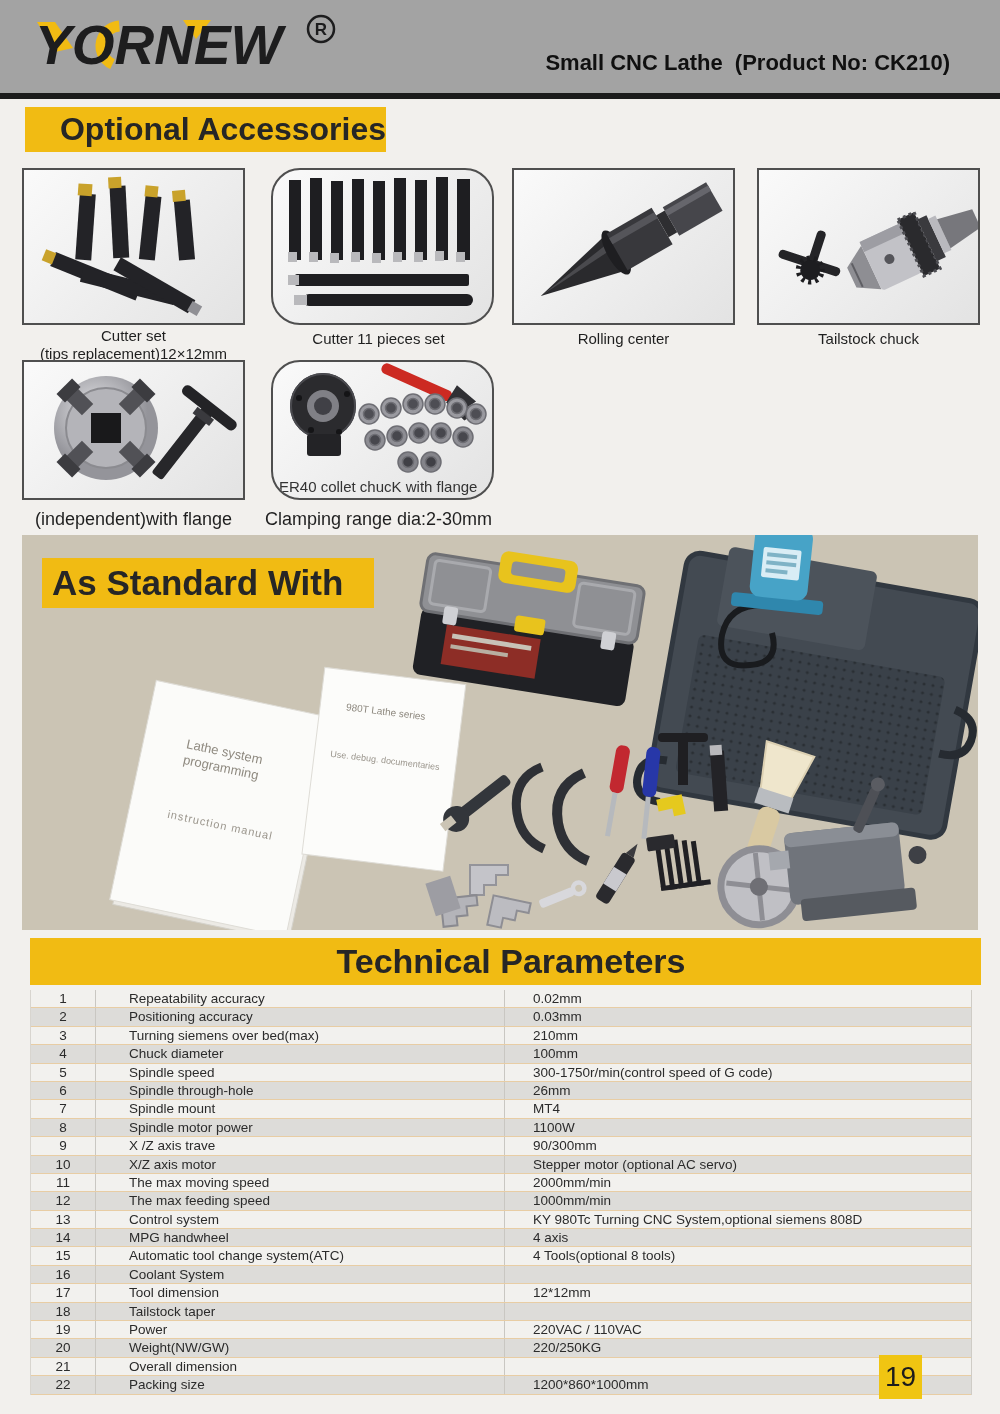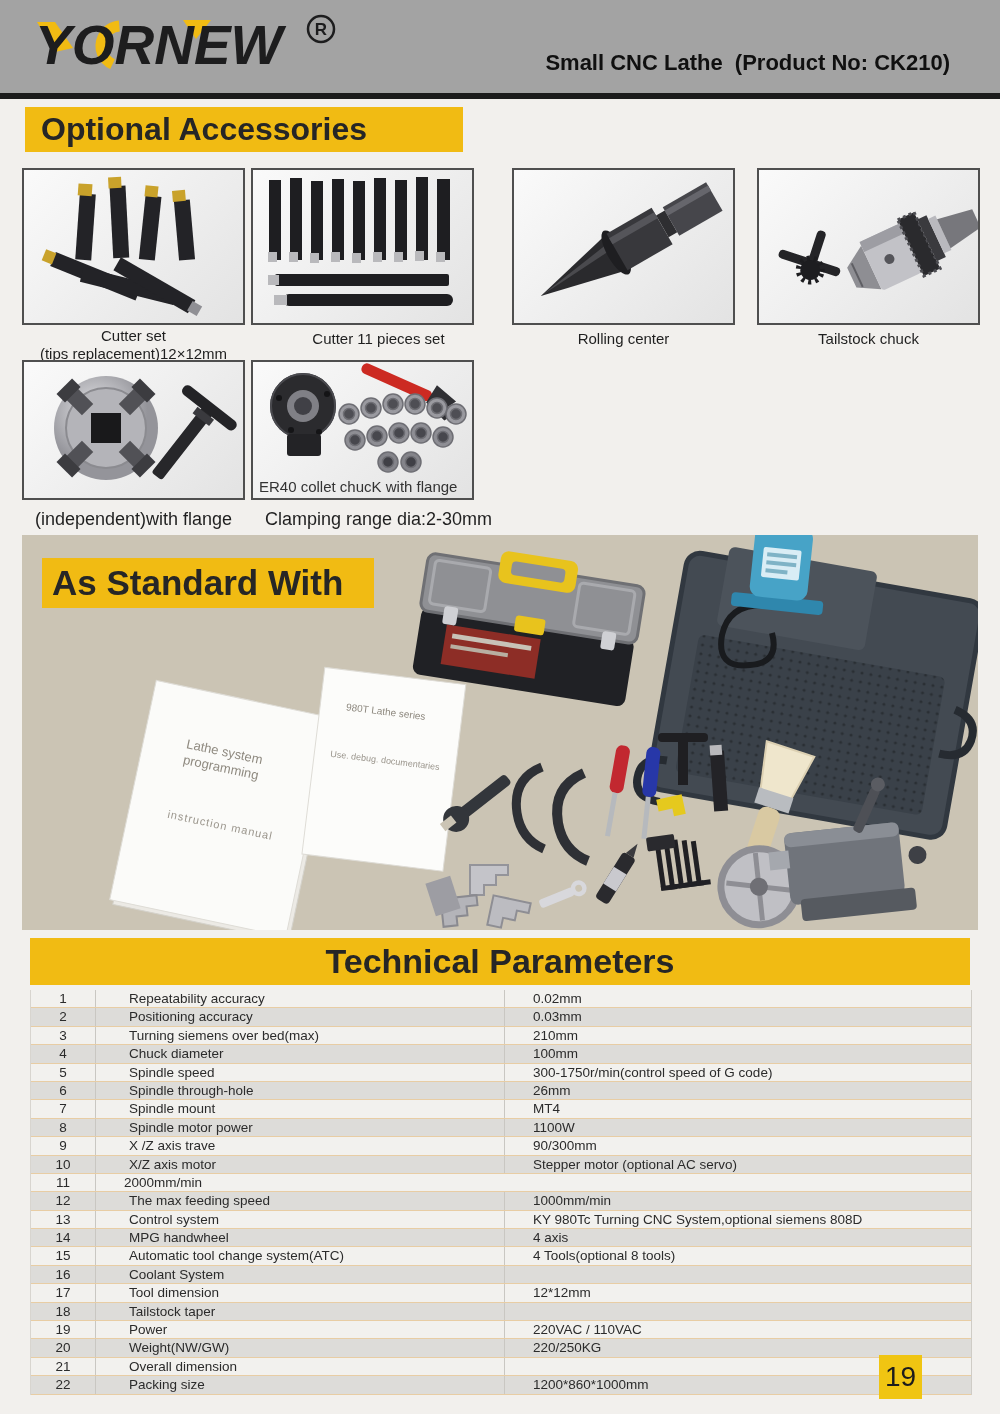--- a/index.html
+++ b/index.html
@@ -7,29 +7,29 @@
   .page{position:relative;width:1000px;height:1414px;background:#a3a3a3;overflow:hidden;}
   svg text{font-family:"Liberation Sans",sans-serif;}
 
   
   .header-rule{position:absolute;top:93px;left:0;width:1000px;height:6px;background:#1c1c1c;}
   .logo{position:absolute;left:33px;top:12px;width:310px;height:64px;}
   .header-title{position:absolute;right:50px;top:50px;font-size:22px;font-weight:bold;color:#101010;white-space:pre;}
 
   .content-bg{position:absolute;top:99px;left:0;width:1000px;height:1315px;background:#f2f0ed;}
 
-  .banner{position:absolute;background:#f1bb13;color:#262626;font-weight:800;}
-  .opt-banner{left:25px;top:107px;width:438px;height:45px;font-size:32px;line-height:45px;padding-left:16px;box-sizing:border-box;}
+  .banner{position:absolute;background:#f1bb13;color:#262626;font-weight:800;padding-left:11px;}
+  .opt-banner{left:25px;top:107px;width:361px;height:45px;font-size:32px;line-height:45px;padding-left:16px;box-sizing:border-box;text-align:right;}
   .std-banner{left:20px;top:23px;width:332px;height:50px;font-size:35px;line-height:50px;padding-left:10px;box-sizing:border-box;position:absolute;z-index:2;}
   .tech-banner{left:30px;top:938px;width:940px;height:47px;font-size:34px;line-height:47px;text-align:center;}
 
   .imgbox{position:absolute;width:223px;border:2px solid #4f4f4f;background:linear-gradient(135deg,#fafafa,#e3e3e3);box-sizing:border-box;overflow:hidden;}
   .row1{top:168px;height:157px;}
   .row2{top:360px;height:140px;}
-  .b1{left:22px;} .b2{left:251px;} .b3{left:512px;} .b4{left:757px;}
+  .b1{left:22px;} .b2{left:271px;border-radius:29px;} .b3{left:512px;} .b4{left:757px;}
   .overlay-cap{position:absolute;left:6px;bottom:3px;font-size:15px;color:#333333;}
 
   .cap{position:absolute;text-align:center;font-size:15px;color:#1f1f1f;line-height:18px;white-space:nowrap;}
   .cap-1{left:22px;width:223px;top:327px;}
   .cap-2{left:267px;width:223px;top:330px;}
   .cap-3{left:512px;width:223px;top:330px;}
   .cap-4{left:757px;width:223px;top:330px;}
   .cap-5{left:10px;width:247px;top:510px;font-size:18px;}
   .cap-6{left:255px;width:247px;top:510px;font-size:18px;}
 
@@ -491,20 +491,21 @@
       </div>
 
       <div class="trow">
         <div class="tc-no">10</div>
         <div class="tc-name">X/Z axis motor</div>
         <div class="tc-val">Stepper motor (optional AC servo)</div>
       </div>
 
       <div class="trow">
         <div class="tc-no">11</div>
+        <div class="tc-name">The max moving speed</div>
         <div class="tc-val">2000mm/min</div>
       </div>
 
       <div class="trow">
         <div class="tc-no">12</div>
         <div class="tc-name">The max feeding speed</div>
         <div class="tc-val">1000mm/min</div>
       </div>
 
       <div class="trow">

